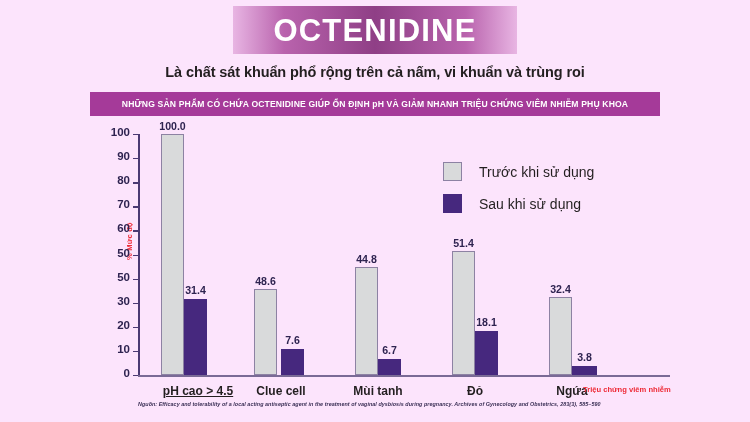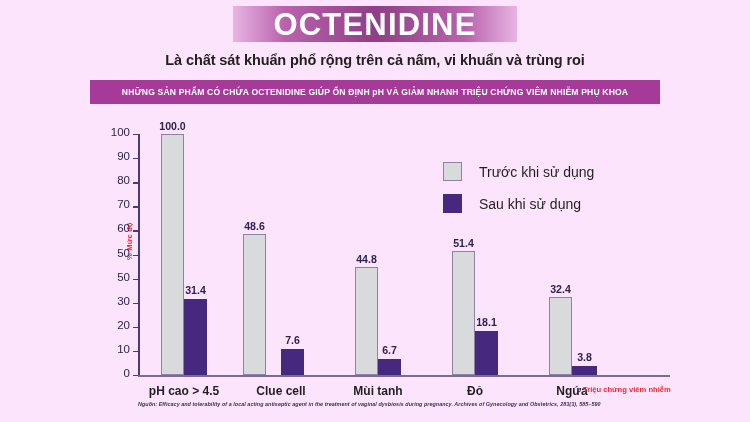--- a/index.html
+++ b/index.html
@@ -16,21 +16,21 @@
   }
 
   
   #header {
     width: 750px;
     padding-top: 6px;
     text-align: center;
   }
   #title-banner {
     width: 284px;
-    height: 36px;
+    height: 48px;
     margin: 0 auto;
     background: linear-gradient(to right,
                 #e8b5e3 0%,
                 #b963ad 18%,
                 #8f3f86 50%,
                 #b963ad 82%,
                 #e8b5e3 100%);
     display: flex;
     align-items: center;
     justify-content: center;
@@ -104,21 +104,21 @@
     position: absolute;
     left: -42px;
     width: 42px;
     height: 0;
   }
   .y-tick-label {
     position: absolute;
     right: 8px;
     top: -8px;
     font-size: 11.5px;
-    font-weight: normal;
+    font-weight: bold;
     color: #2e2350;
     text-align: right;
     white-space: nowrap;
   }
   .y-tick-mark {
     position: absolute;
     right: 0px;
     top: 0px;
     width: 5px;
     height: 1.4px;
@@ -287,21 +287,21 @@
           <div class="y-tick-mark"></div>
         </div>
       </div>
     <div id="bars">
         <div class="bar before" style="left: 23px; width: 23px; height: 241px;">
           <span class="bar-value">100.0</span>
         </div>
         <div class="bar after" style="left: 46px; width: 23px; height: 75.674px;">
           <span class="bar-value">31.4</span>
         </div>
-        <div class="bar before" style="left: 105px; width: 23px; height: 141px;">
+        <div class="bar before" style="left: 116px; width: 23px; height: 86px;">
           <span class="bar-value">48.6</span>
         </div>
         <div class="bar after" style="left: 143px; width: 23px; height: 26px;">
           <span class="bar-value">7.6</span>
         </div>
         <div class="bar before" style="left: 217px; width: 23px; height: 107.968px;">
           <span class="bar-value">44.8</span>
         </div>
         <div class="bar after" style="left: 240px; width: 23px; height: 16.147px;">
           <span class="bar-value">6.7</span>
@@ -313,21 +313,21 @@
           <span class="bar-value">18.1</span>
         </div>
         <div class="bar before" style="left: 411px; width: 23px; height: 78.084px;">
           <span class="bar-value">32.4</span>
         </div>
         <div class="bar after" style="left: 434px; width: 25px; height: 9.158px; margin-top: 44px;">
           <span class="bar-value">3.8</span>
         </div>
       </div>
     <div id="cat-labels">
-        <div class="cat-label" style="left: 46px;">pH cao &gt; 4.5</div>
+        <div class="cat-label" style="left: 60px; text-decoration: underline;">pH cao &gt; 4.5</div>
         <div class="cat-label" style="left: 143px;">Clue cell</div>
         <div class="cat-label" style="left: 240px;">Mùi tanh</div>
         <div class="cat-label" style="left: 337px;">Đỏ</div>
         <div class="cat-label" style="left: 434px;">Ngứa</div>
       </div>
     <div id="x-axis-title">Triệu chứng viêm nhiễm</div>
   </div>
 
   <div id="legend">
     <div class="legend-row">

